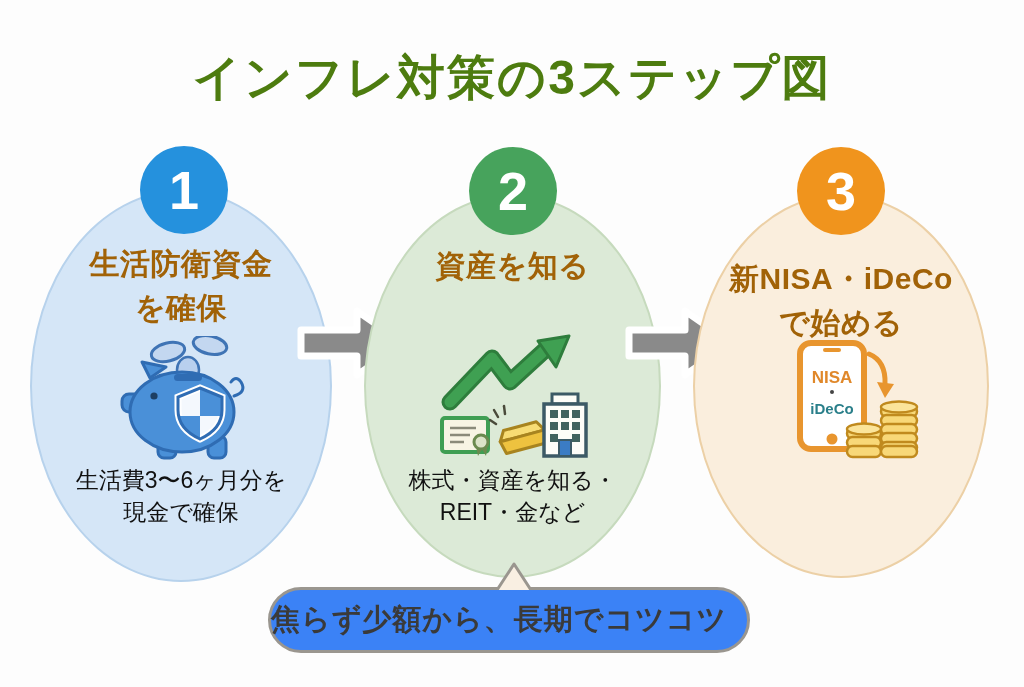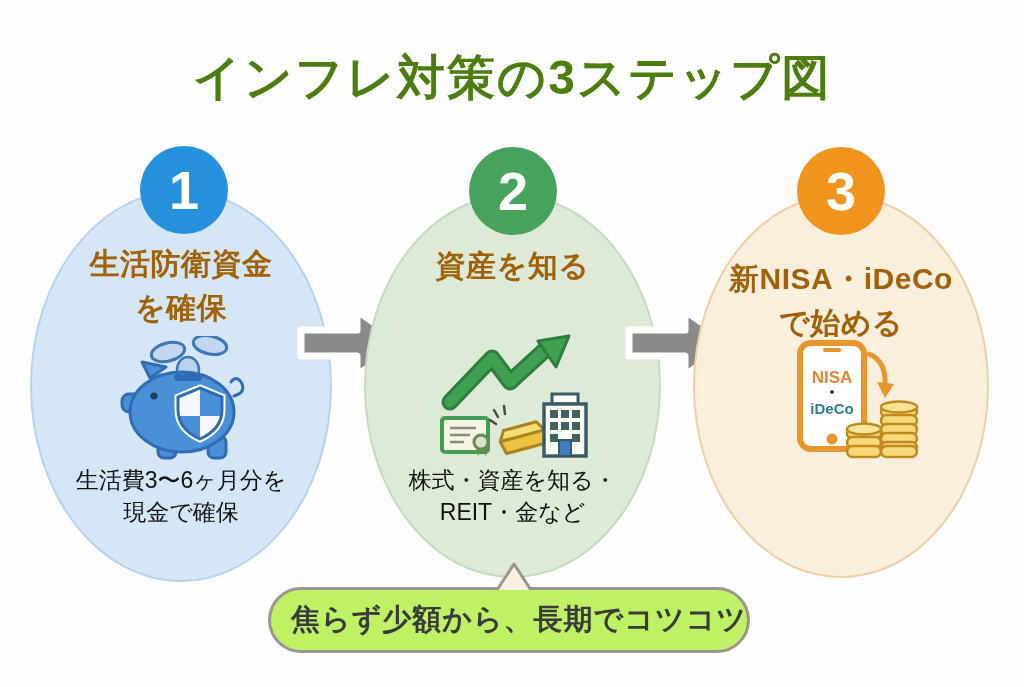--- a/index.html
+++ b/index.html
@@ -51,22 +51,22 @@
   .icon1 { left:116px; top:336px; }
   .icon2 { left:438px; top:334px; }
   .icon3 { left:797px; top:340px; }
 
   .arrow { position:absolute; }
   .arrow1 { left:296px; top:302px; }
   .arrow2 { left:624px; top:302px; }
 
   .bubble {
     position:absolute; left:268px; top:587px; width:482px; height:66px;
-    background:#bef264; border:3px solid #9a968f; border-radius:34px;
-    display:flex; align-items:center; justify-content:flex-end;
+    background:#3b82f6; border:3px solid #9a968f; border-radius:34px;
+    display:flex; align-items:center; justify-content:flex-start;
     font-size:29px; font-weight:700; color:#3a3a3a; letter-spacing:1px;
   }
   .bubble-tail { position:absolute; left:494px; top:561px; z-index:2; }
 </style>
 </head>
 <body>
 
 <div class="canvas">
 
   <h1 class="title">インフレ対策の3ステップ図</h1>

